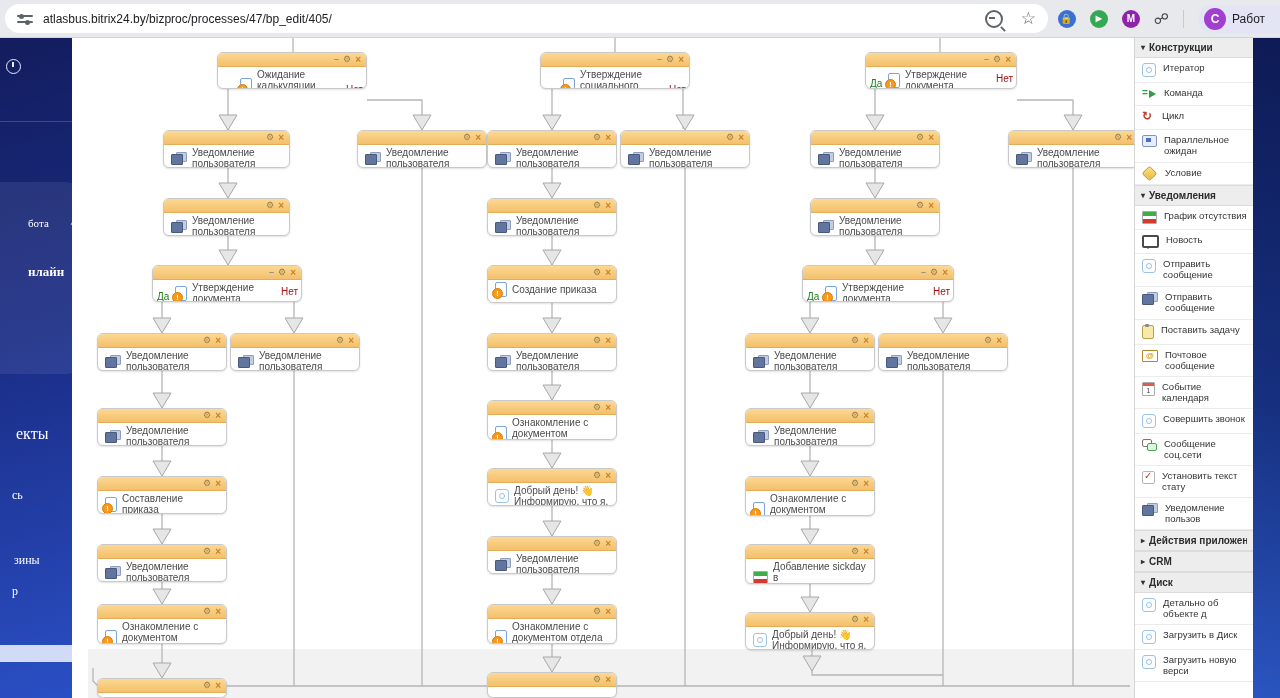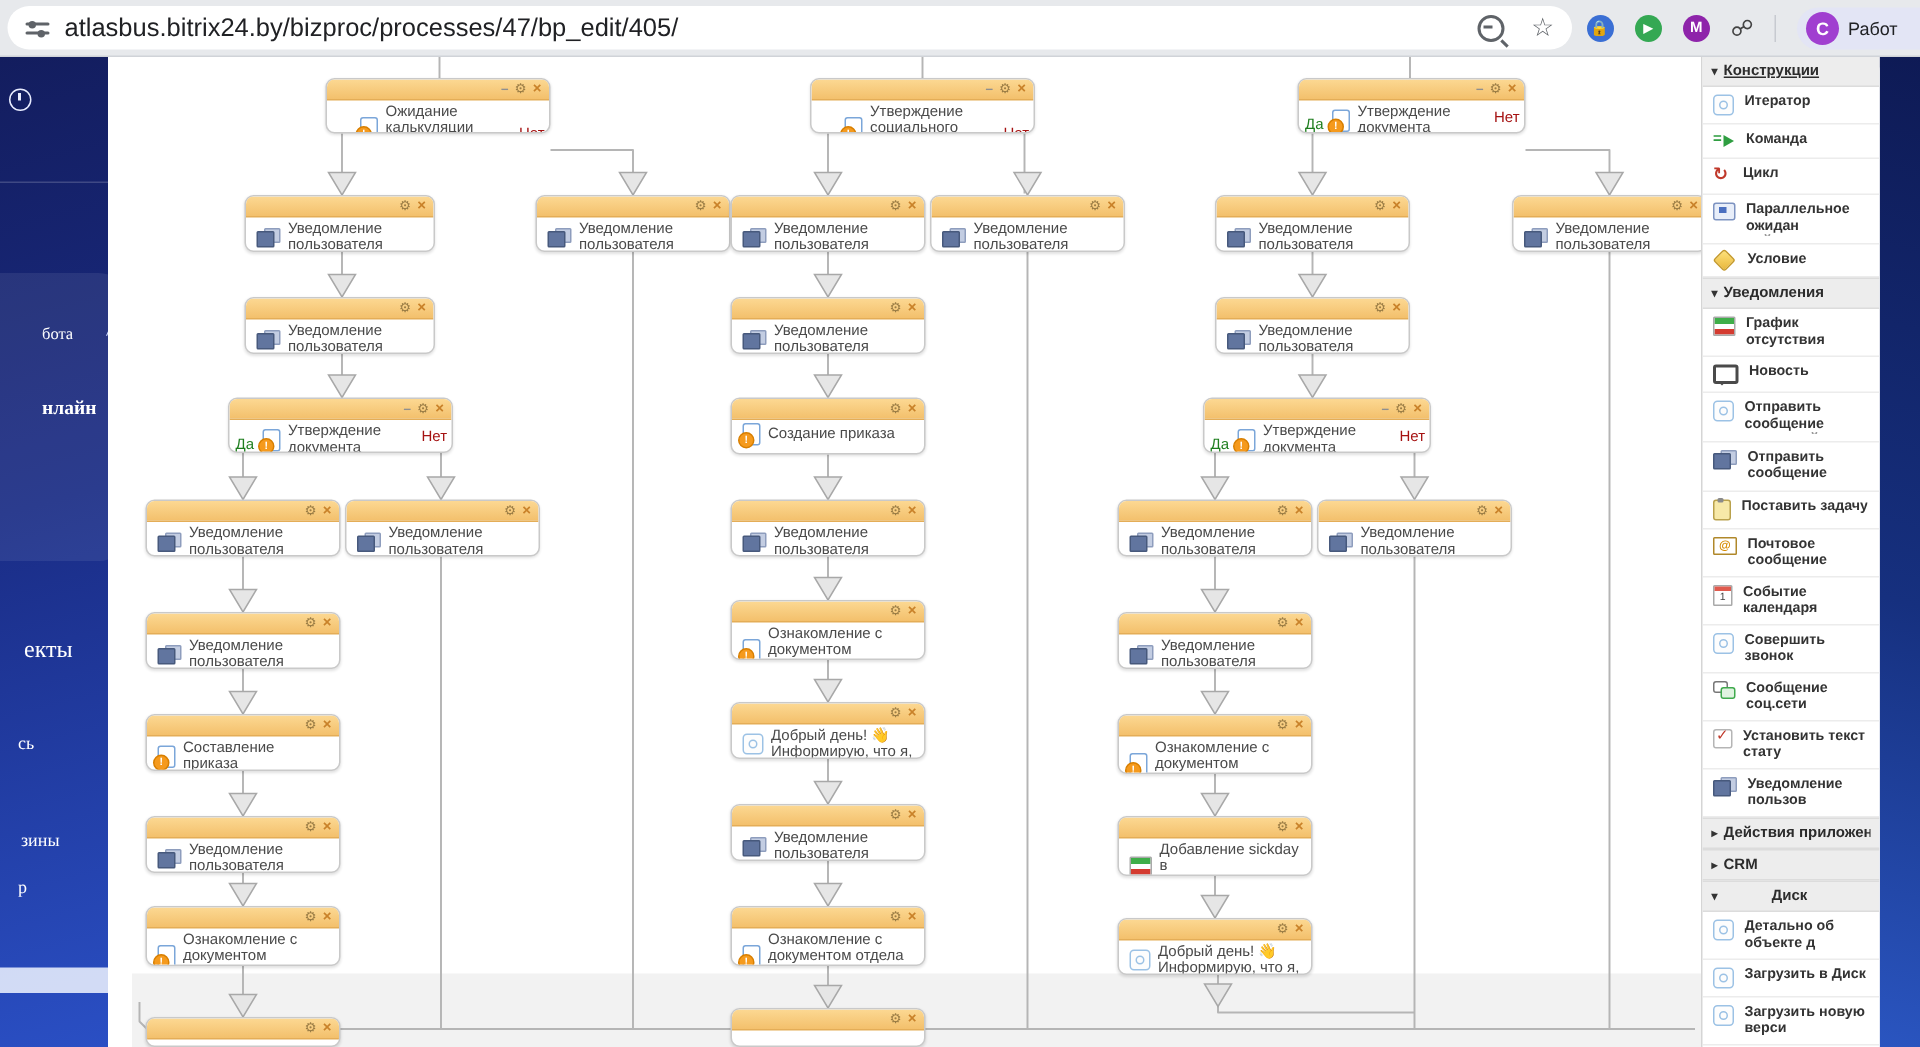--- a/index.html
+++ b/index.html
@@ -9,21 +9,21 @@
   
   .toolbar{position:absolute;left:0;top:0;width:1280px;height:37px;background:#e7e9ec;
            border-bottom:1px solid #d0d3d8;z-index:10;}
   .omnibox{position:absolute;left:5px;top:4px;width:1043px;height:29px;background:#fff;
            border-radius:15px;display:flex;align-items:center;padding:0 10px;box-sizing:border-box;}
   .tune{width:16px;height:12px;display:inline-block;position:relative;margin:0 10px 0 2px;}
   .tune::before,.tune::after{content:"";position:absolute;left:0;right:0;height:2px;background:#5f6368;border-radius:2px;}
   .tune::before{top:2px;} .tune::after{bottom:2px;}
   .tune b{position:absolute;width:5px;height:5px;border-radius:50%;background:#5f6368;top:1px;left:2px;}
   .tune i{position:absolute;width:5px;height:5px;border-radius:50%;background:#5f6368;bottom:0px;right:3px;}
-  .url{font-size:17px;color:#202124;flex:1 1 auto;white-space:nowrap;overflow:hidden;}
+  .url{font-size:12px;color:#202124;flex:1 1 auto;white-space:nowrap;overflow:hidden;}
   .box-icons{position:absolute;right:12px;top:0;height:29px;display:flex;align-items:center;gap:18px;}
   .gicon{color:#5f6368;font-size:15px;line-height:1;}
   .zoomout{position:relative;width:14px;height:14px;border:2px solid #5f6368;border-radius:50%;display:inline-block;}
   .zoomout::before{content:"";position:absolute;left:2px;top:5px;width:6px;height:2px;background:#5f6368;}
   .zoomout::after{content:"";position:absolute;right:-5px;bottom:-4px;width:6px;height:2px;background:#5f6368;transform:rotate(45deg);}
   .ext-row{position:absolute;right:0;top:4px;height:29px;display:flex;align-items:center;gap:14px;padding-right:0;}
   .extc{width:18px;height:18px;border-radius:50%;display:flex;align-items:center;justify-content:center;
         color:#fff;font-size:10px;font-weight:bold;}
   .puzzle{color:#444;font-size:15px;}
   .psep{width:1px;height:18px;background:#c7cad0;}
@@ -107,21 +107,21 @@
   .i-check::after{content:"\2713";position:absolute;left:1px;top:-2px;color:#c0392b;font:bold 10px/12px "DejaVu Sans",sans-serif;}
 
   
   .sidebar{position:absolute;left:1134px;top:37px;width:119px;height:661px;background:#fff;
            border-left:1px solid #d5d5d5;z-index:6;box-sizing:border-box;overflow:hidden;}
   .sb-head{background:#ededed;border-top:1px solid #dcdcdc;border-bottom:1px solid #dcdcdc;
            padding:4px 6px;font-size:10px;font-weight:bold;color:#2c2c2c;display:flex;align-items:center;gap:4px;cursor:pointer;}
   .sb-mark{font-size:8px;color:#333;}
   .sb-item{display:flex;align-items:flex-start;gap:7px;padding:5px 4px 5px 7px;border-bottom:1px solid #ececec;
            font-size:9.5px;line-height:10.5px;color:#333;cursor:pointer;}
-  .sb-item .lbl{white-space:pre-line;overflow:hidden;max-height:22px;font-weight:bold;}
+  .sb-item .lbl{white-space:pre-line;overflow:hidden;max-height:22px;}
   .sb-item .i{margin-top:0px;}
 </style>
 </head>
 <body>
 
 <div class="toolbar">
   <div class="omnibox">
     <span class="tune">
         <b></b>
         <i></i>
@@ -597,21 +597,21 @@
       <div class="nhead">
         <span class="hctl">⚙</span>
         <span class="hctl x">×</span>
       </div>
     </div>
   </div>
 
 <div class="sidebar" id="sidebar">
     <div class="sb-head">
       <span class="sb-mark">▾</span>
-      <span style="white-space: nowrap; overflow: hidden; text-decoration: underline;">Конструкции</span>
+      <span style="white-space: nowrap; overflow: hidden;">Конструкции</span>
     </div>
     <div class="sb-item">
       <span class="i i-generic"></span>
       <span class="lbl">Итератор</span>
     </div>
     <div class="sb-item">
       <span class="i i-command"></span>
       <span class="lbl">Команда</span>
     </div>
     <div class="sb-item">
@@ -680,21 +680,21 @@
     <div class="sb-head">
       <span class="sb-mark">▸</span>
       <span style="white-space: nowrap; overflow: hidden;">Действия приложени</span>
     </div>
     <div class="sb-head">
       <span class="sb-mark">▸</span>
       <span style="white-space: nowrap; overflow: hidden;">CRM</span>
     </div>
     <div class="sb-head">
       <span class="sb-mark">▾</span>
-      <span style="white-space: nowrap; overflow: hidden; margin-left: 32px;">Диск</span>
+      <span style="white-space: nowrap; overflow: hidden;">Диск</span>
     </div>
     <div class="sb-item">
       <span class="i i-generic"></span>
       <span class="lbl">Детально об объекте д</span>
     </div>
     <div class="sb-item">
       <span class="i i-generic"></span>
       <span class="lbl">Загрузить в Диск</span>
     </div>
     <div class="sb-item">

